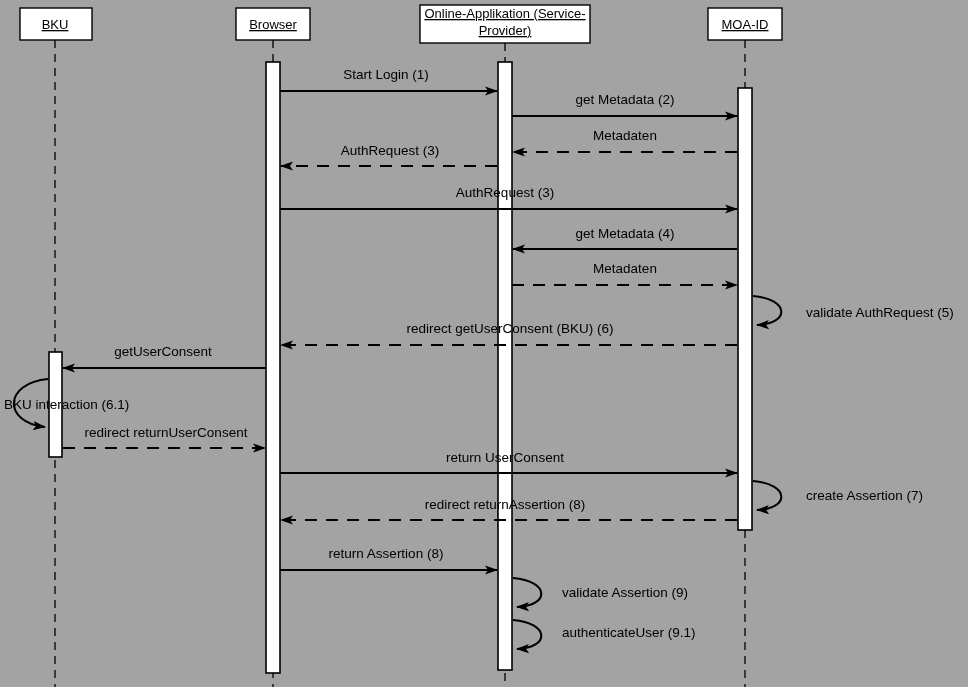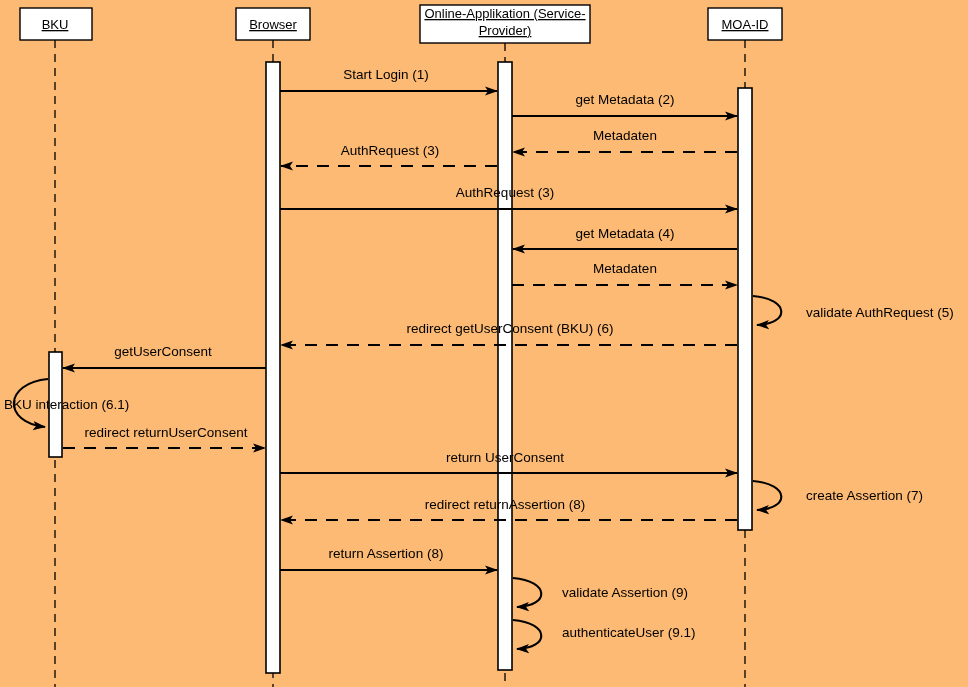--- a/index.html
+++ b/index.html
@@ -8,21 +8,21 @@
     background: #ffffff;
   }
   body {
     font-family: "Liberation Sans", sans-serif;
     color: #000000;
   }
   #diagram-root {
     position: relative;
     width: 968px;
     height: 687px;
-    background: #fdba74;
+    background: #a3a3a3;
     overflow: hidden;
   }
   #diagram-svg {
     position: absolute;
     left: 0;
     top: 0;
     width: 968px;
     height: 687px;
   }
   .lifeline-box {

